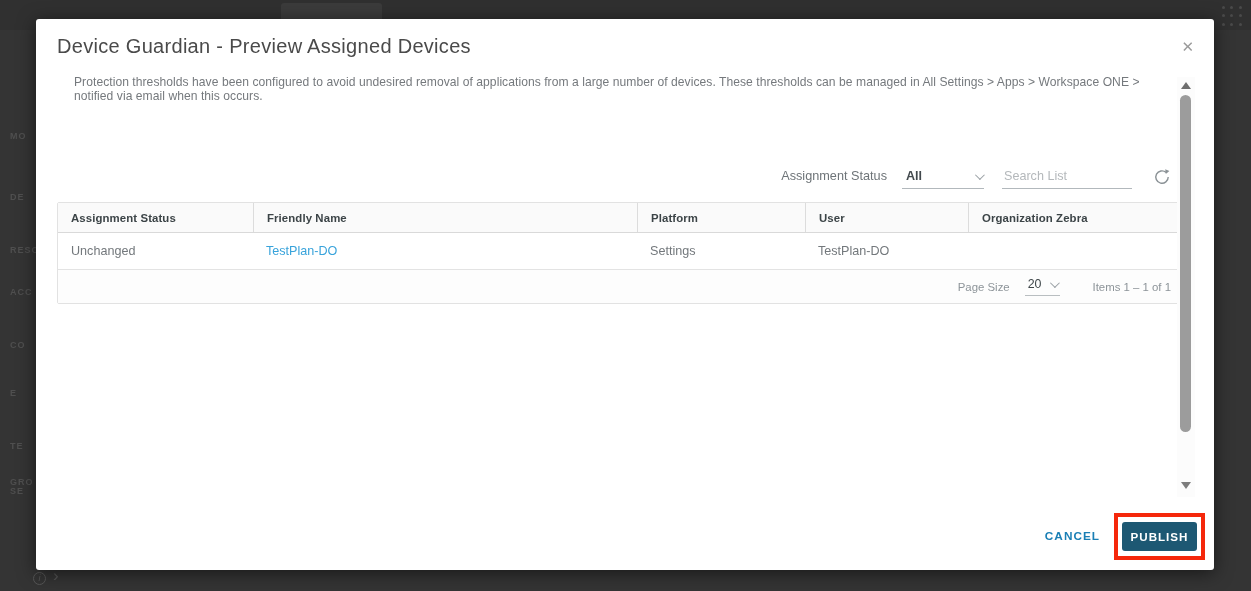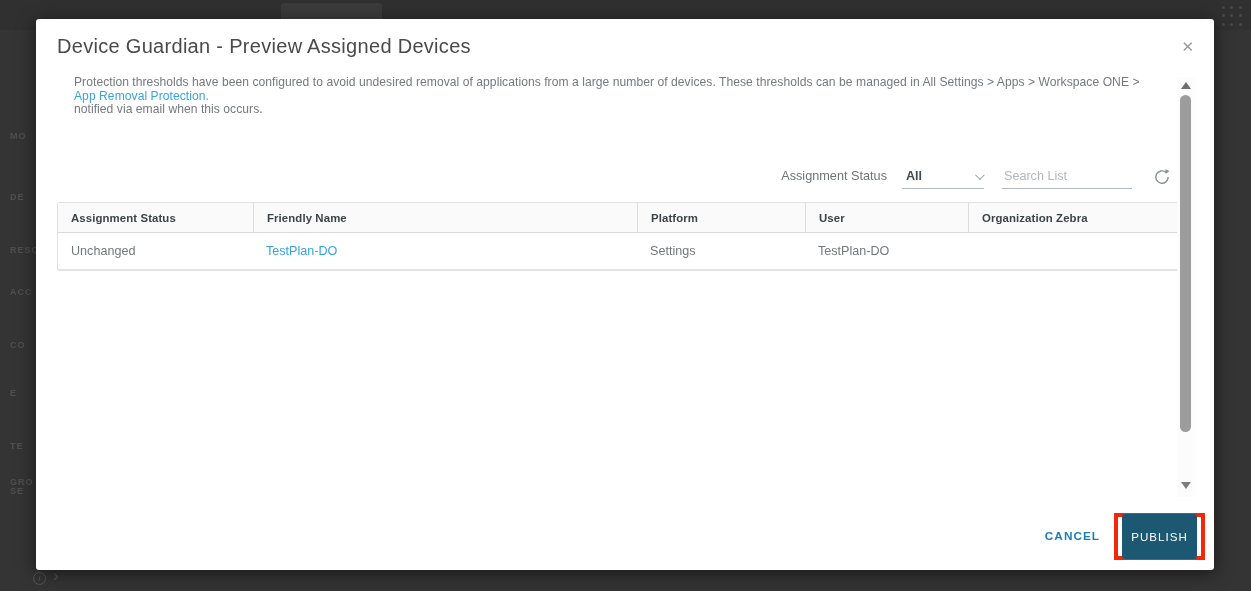--- a/index.html
+++ b/index.html
@@ -71,22 +71,22 @@
                   border-radius:6px; cursor:pointer; }
   .scroll-down { position:absolute; left:1145px; top:463px; width:0; height:0;
                  border-left:5px solid transparent; border-right:5px solid transparent; border-top:7px solid #7d7d7d; }
 
   
   .cancel-btn { position:absolute; right:114px; top:510px; background:none; border:none; cursor:pointer;
                 font-size:11.8px; font-weight:600; letter-spacing:1px; color:#1a7fb5;
                 font-family:"Liberation Sans","DejaVu Sans",sans-serif; }
   .red-box { position:absolute; left:1078px; top:494px; width:91px; height:47px;
              border:4px solid #f5270b; display:flex; align-items:center; justify-content:center; }
-  .publish-btn { width:75px; height:45px; background:#1d5873; border:none; border-radius:3px; cursor:pointer;
-                 color:#ffffff; font-size:11.6px; font-weight:400; letter-spacing:1px;
+  .publish-btn { width:75px; height:29px; background:#1d5873; border:none; border-radius:3px; cursor:pointer;
+                 color:#ffffff; font-size:11.6px; font-weight:700; letter-spacing:1px;
                  font-family:"Liberation Sans","DejaVu Sans",sans-serif; }
 </style>
 </head>
 <body>
 
 <div class="topbar-strip"></div>
 <div class="topbar-btn"></div>
 <div class="applauncher">
   <i></i>
     <i></i>
@@ -110,21 +110,20 @@
 <div class="bottom-info">i</div>
 <div class="bottom-chev">›</div>
 
 <div class="modal">
 
   <div class="dlg-title">Device Guardian - Preview Assigned Devices</div>
   <div class="dlg-close">✕</div>
 
   <div class="desc">
     <div class="dline">Protection thresholds have been configured to avoid undesired removal of applications from a large number of devices. These thresholds can be managed in All Settings &gt; Apps &gt; Workspace ONE &gt;</div>
-    <div class="dline"><a class="link">App Removal Protection.</a></div>
     <div class="dline">notified via email when this occurs.</div>
   </div>
 
   <div class="filterbar">
     <span class="flabel">Assignment Status</span>
     <div class="fdrop">
       <span class="val">All</span>
       <span class="chev"></span>
     </div>
     <input class="fsearch" type="text" placeholder="Search List" style="">
@@ -145,20 +144,28 @@
       <div class="hcell">Organization Zebra</div>
     </div>
     <div class="trow">
       <div class="cell">Unchanged</div>
       <div class="cell">
           <a class="link">TestPlan-DO</a>
         </div>
       <div class="cell">Settings</div>
       <div class="cell">TestPlan-DO</div>
     </div>
+    <div class="tfoot">
+      <span class="pglabel">Page Size</span>
+      <div class="pgdrop">
+        <span class="val">20</span>
+        <span class="chev"></span>
+      </div>
+      <span class="pgitems">Items 1 – 1 of 1</span>
+    </div>
   </div>
 
   <div class="scroll-track"></div>
   <div class="scroll-up"></div>
   <div class="scroll-thumb"></div>
   <div class="scroll-down"></div>
 
   <button class="cancel-btn">CANCEL</button>
   <div class="red-box">
     <button class="publish-btn">PUBLISH</button>

